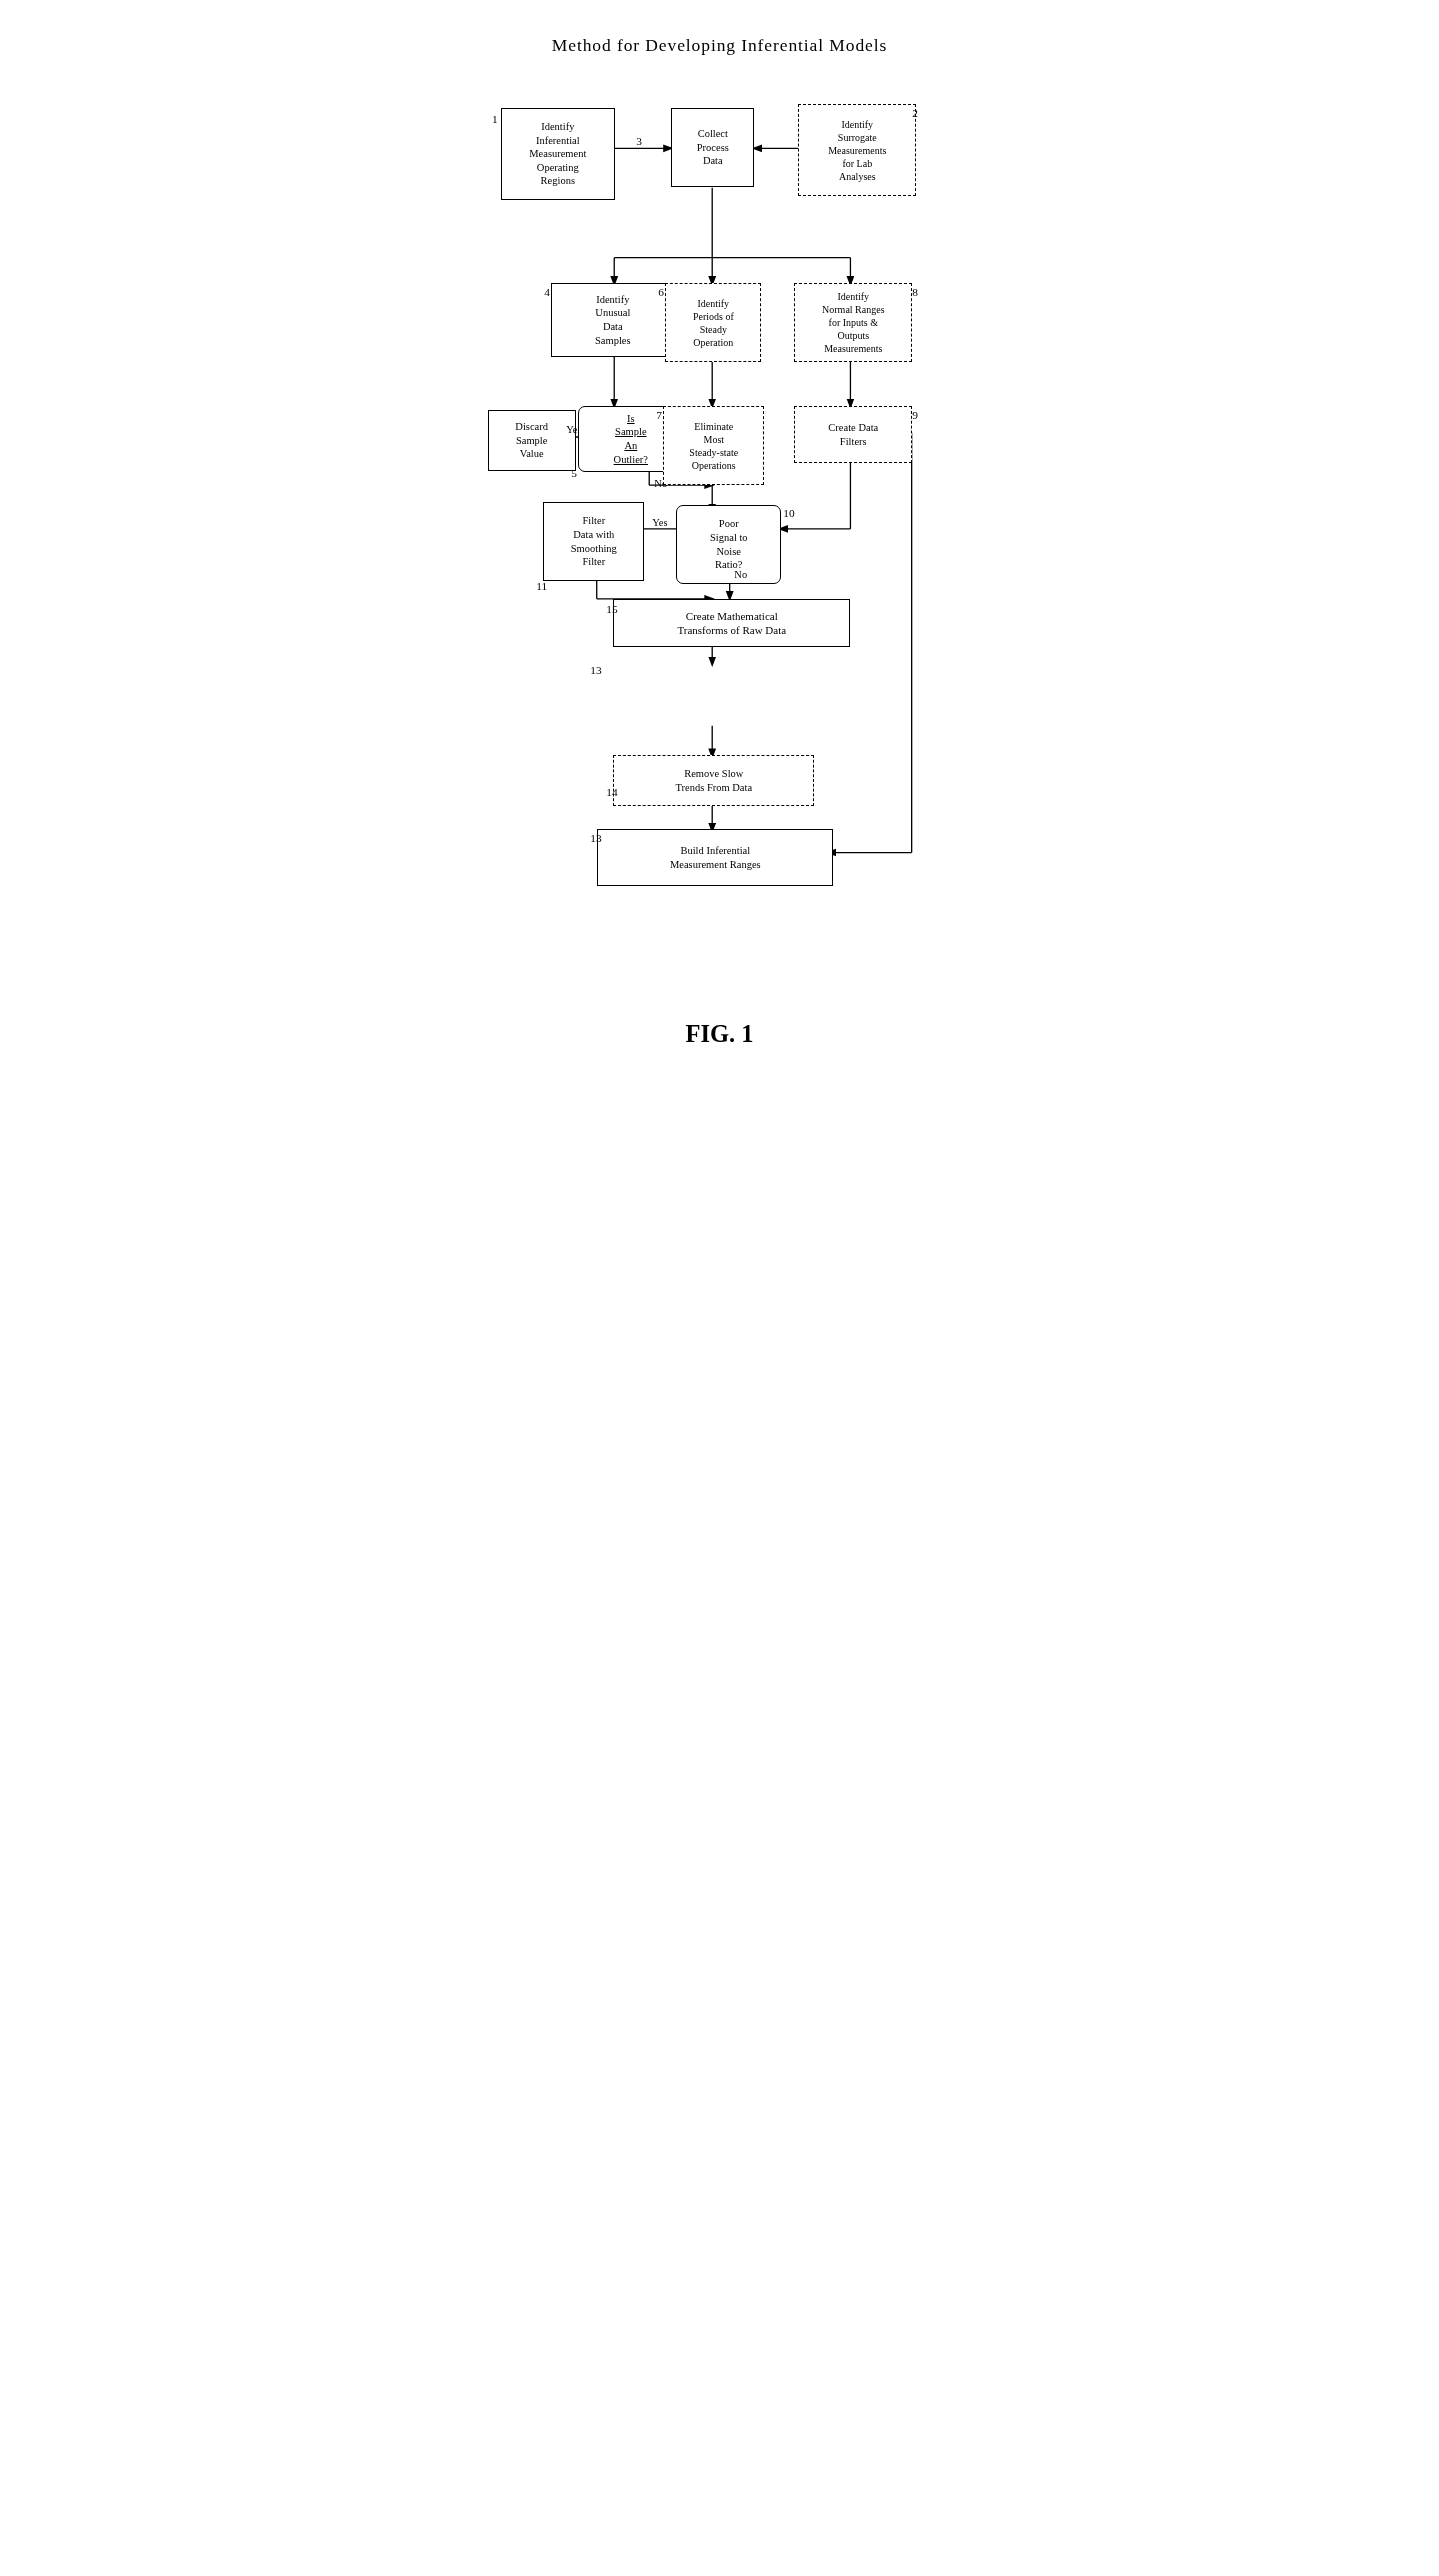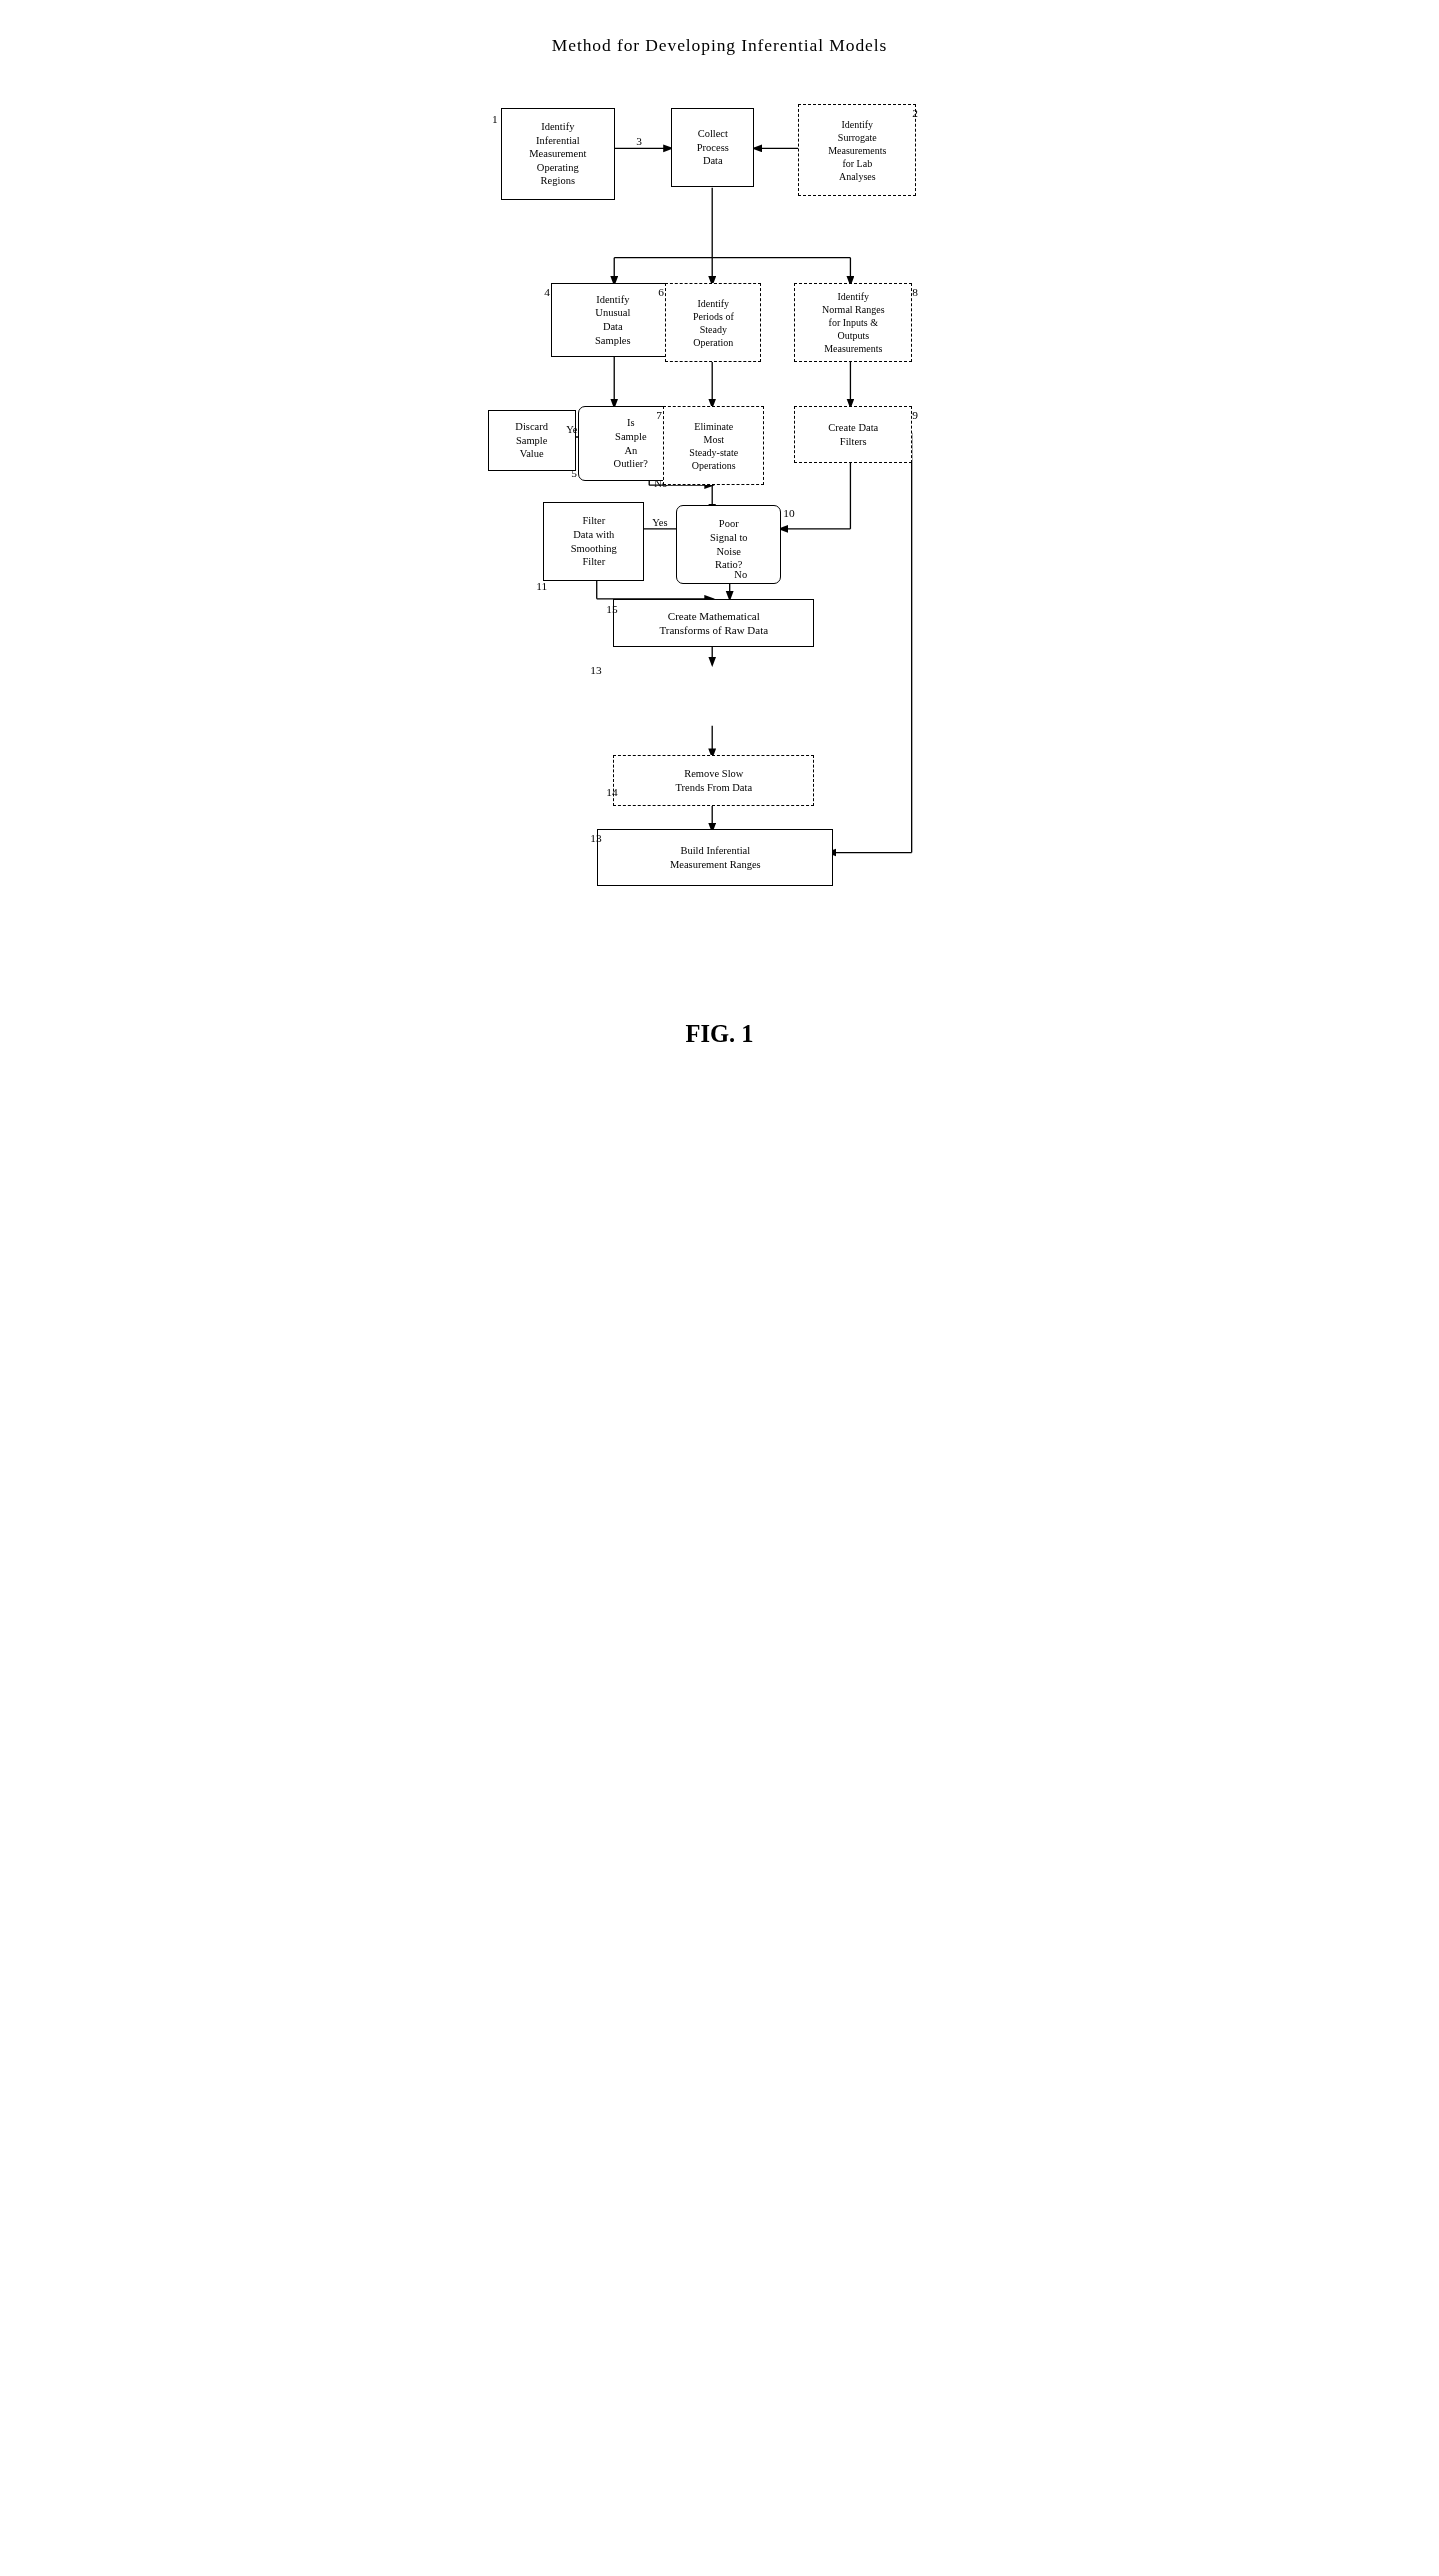--- a/index.html
+++ b/index.html
@@ -185,21 +185,21 @@
     <span class="label-num" style="left:429px; top:204px;">8</span>
 
     <div class="box" style="left:4.4px; top:328px; width:88px; height:61px; font-size:10.5px;">
       <span style="white-space:pre-line;">Discard
 Sample
 Value</span>
     </div>
 
     <span class="label-num" style="left:83px; top:342px; font-size:10.5px;">Yes</span>
 
-    <div class="box rounded" style="left:95px; top:324px; width:105px; height:75px; font-size:10.5px;">
+    <div class="box rounded" style="left:95px; top:324px; width:105px; height:66px; font-size:10.5px;text-decoration:underline;">
       <span style="white-space:pre-line;">Is
 Sample
 An
 Outlier?</span>
     </div>
     <span class="label-num" style="left:88px; top:385px;">5</span>
 
     <span class="label-num" style="left:171px; top:396px; font-size:10.5px;">No</span>
 
     <div class="box dashed" style="left:180px; top:324px; width:101px; height:79px; font-size:10px;">
@@ -229,21 +229,21 @@
     <div class="box rounded" style="left:193px; top:423px; width:105px; height:79px; font-size:10.5px;">
       <span style="white-space:pre-line;">Poor
 Signal to
 Noise
 Ratio?</span>
     </div>
     <span class="label-num" style="left:300px; top:425px;">10</span>
 
     <span class="label-num" style="left:251px; top:487px; font-size:10.5px;">No</span>
 
-    <div class="box" style="left:130px; top:517px; width:201px; height:48px; font-size:11px;">
+    <div class="box" style="left:130px; top:517px; width:237px; height:48px; font-size:11px;">
       <span style="white-space:pre-line;">Create Mathematical
 Transforms of Raw Data</span>
     </div>
     <span class="label-num" style="left:123px; top:521px;">15</span>
 
     <span class="label-num" style="left:107px; top:582px;">13</span>
 
     <div class="box dashed" style="left:130px; top:673px; width:201px; height:51px; font-size:10.5px;">
       <span style="white-space:pre-line;">Remove Slow
 Trends From Data</span>

